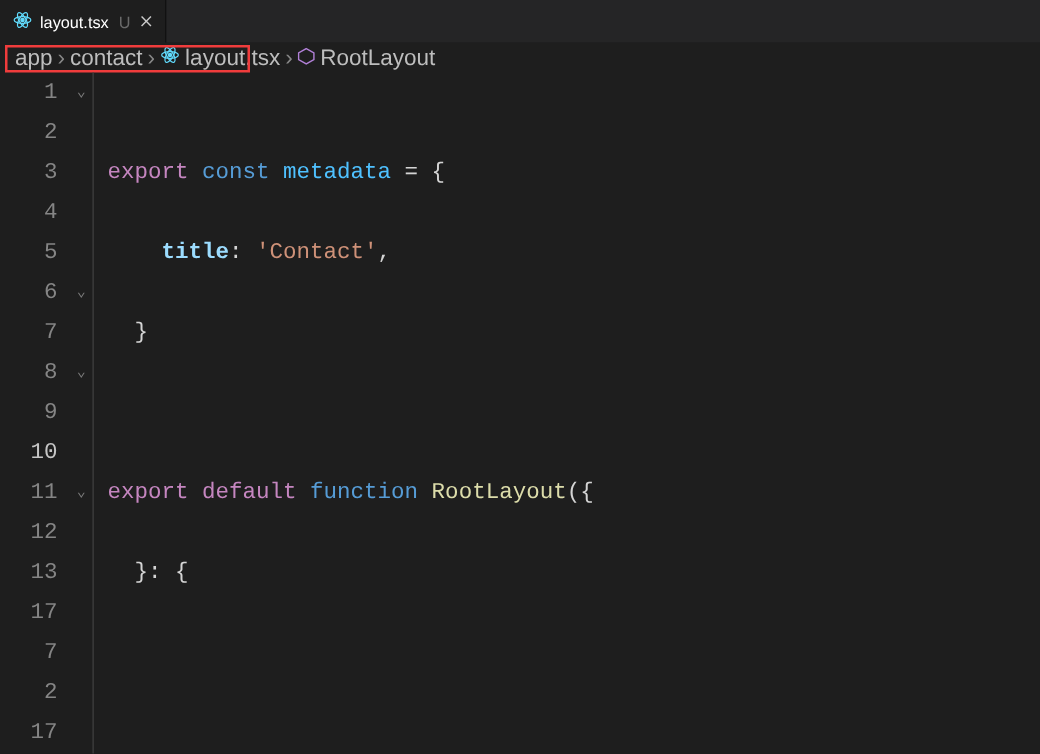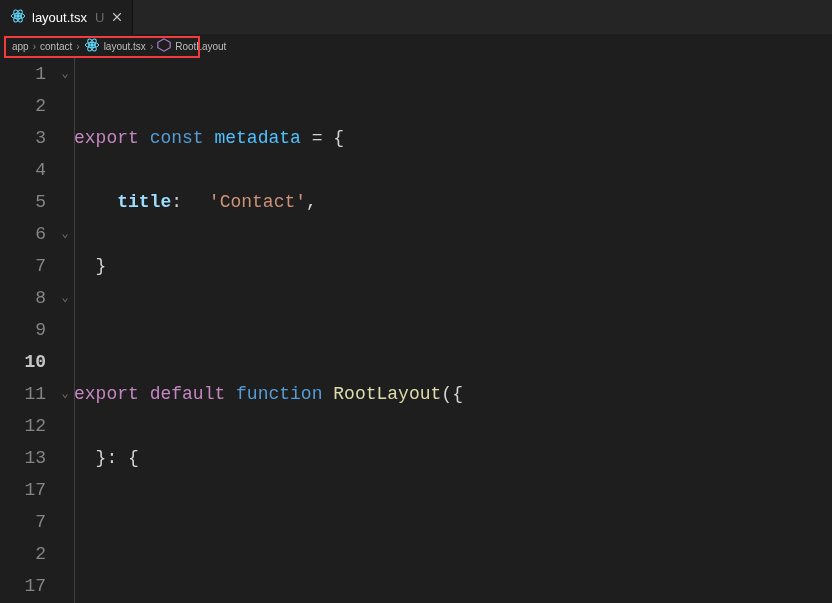--- a/index.html
+++ b/index.html
@@ -30,21 +30,21 @@
   .tab .status { color: #6a6a6a; margin-left: 2px; }
   .tab .close { color: #ccc; width: 14px; height: 14px; display:flex; align-items:center; justify-content:center; }
   .react-icon svg { width: 16px; height: 16px; }
   .breadcrumbs {
     height: 24px;
     display: flex;
     align-items: center;
     padding: 0 12px;
     gap: 4px;
     font-family: "Segoe UI", sans-serif;
-    font-size: 10px;
+    font-size: 18px;
     color: #bdbdbd;
     background: #1e1e1e;
   }
   .chev { color: #888; }
   .breadcrumb-seg { display: flex; align-items: center; gap: 4px; }
   .sym-icon svg { width: 14px; height: 14px; }
   .highlight-box {
     position: absolute;
     left: 4px; top: 36px;
     width: 196px; height: 22px;
@@ -58,45 +58,45 @@
   }
   .gutter {
     width: 56px;
     text-align: right;
     padding-right: 10px;
     color: #858585;
     user-select: none;
     position: relative;
   }
   .gutter .ln { height: 32px; }
-  .gutter .ln.current { color: #c6c6c6; font-weight: 700; }
+  .gutter .ln.current { color: #c6c6c6; font-weight: 400; }
   .foldcol {
     width: 18px;
     position: relative;
   }
   .fold { color: #7a7a7a; font-size: 12px; height: 32px; display:flex; align-items:center; justify-content:center; }
   .code {
     flex: 1;
     white-space: pre;
     position: relative;
   }
-  .codeline { height: 32px; position: relative; display:block; }
+  .codeline { height: 32px; position: relative; display:block;padding-left:12px; }
   .indent-guide {
     position: absolute;
     top: 0;
     height: 100%;
     border-left: 1px solid #404040;
   }
   
   .kw-export, .kw-default, .kw-return, .tag-attr { color: #c586c0; }
   .kw-const, .kw-function, .kw-storage { color: #569cd6; }
   .var { color: #4fc1ff; }
   .fn { color: #dcdcaa; }
   .prop { color: #9cdcfe; font-weight: bold; }
-  .str { color: #ce9178; margin-left: 16px; }
+  .str { color: #ce9178; }
   .punct { color: #d4d4d4; }
   .brace { color: #d4d4d4; }
 </style>
 </head>
 <body>
 
 <div class="tabbar">
   <div class="tab">
     <span class="react-icon">
       <svg viewBox="0 0 24 24" fill="none" stroke="#61dafb" stroke-width="1.5">

